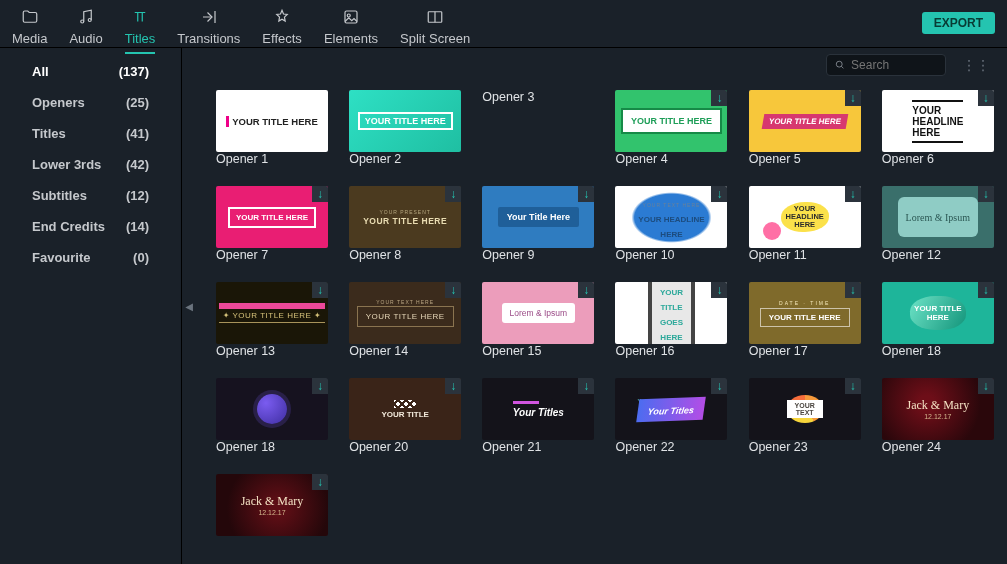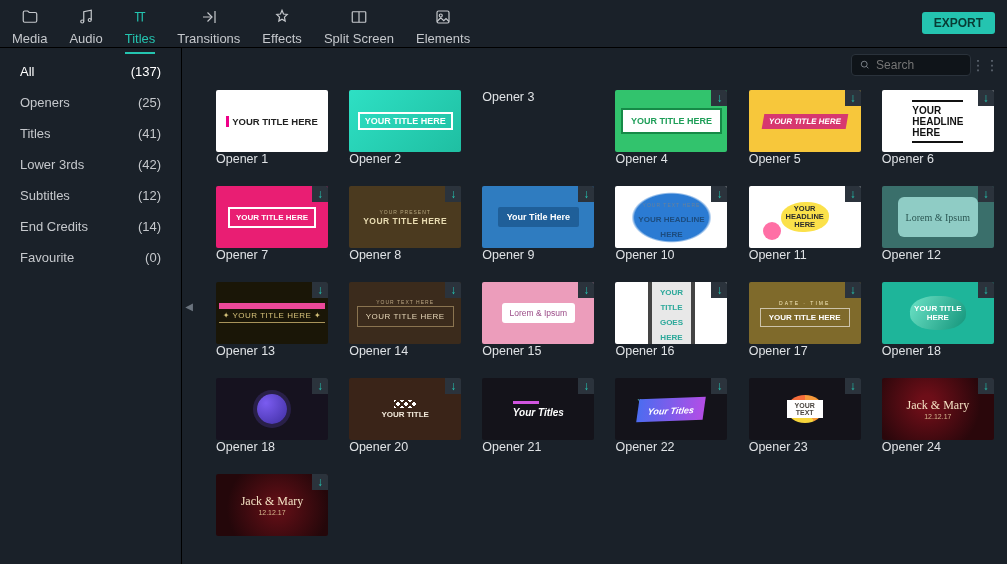--- a/index.html
+++ b/index.html
@@ -33,33 +33,34 @@
     padding: 4px 12px; border-radius: 3px; cursor: pointer;
     font-size: 12px; margin-top: 4px;
   }
   .body { display: flex; height: calc(100% - 48px); }
   .sidebar {
     width: 182px; border-right: 1px solid #000;
     padding-top: 8px;
   }
   .side-item {
     display: flex; justify-content: space-between;
-    padding: 8px 20px; cursor: pointer;
+    padding: 8px 32px; cursor: pointer;
     font-size: 13px;
+    font-weight: bold;
   }
   .side-item.active { color: #fff; }
   .collapse-handle {
     width: 14px; display: flex; align-items: center; justify-content: center;
     background: #1a2129; cursor: pointer;
   }
   .collapse-handle span { color: #6a737d; font-size: 10px; }
   .main { flex: 1; display: flex; flex-direction: column; overflow: hidden; }
   .search-row {
     display: flex; justify-content: flex-end; align-items: center;
-    padding: 6px 8px 0 8px; gap: 0;
+    padding: 6px 17px 0 8px; gap: 16px;
   }
   .search-box {
     display: flex; align-items: center; gap: 6px;
     background: #0f1419; border: 1px solid #2a323b;
     border-radius: 4px; padding: 3px 8px; width: 120px;
   }
   .search-box input {
     background: transparent; border: none; outline: none;
     color: #c5c8cc; width: 100%; font-size: 12px;
   }
@@ -190,32 +191,32 @@
         <span>Transitions</span>
       </div>
       <div class="topnav-item">
         <span><svg viewBox="0 0 24 24" fill="none" stroke="currentColor" stroke-width="1.6">
             <path d="M12 3l2 5 5 .7-3.7 3.5.9 5.2L12 15l-4.2 2.4.9-5.2L5 8.7 10 8z"></path>
           </svg></span>
         <span>Effects</span>
       </div>
       <div class="topnav-item">
         <span><svg viewBox="0 0 24 24" fill="none" stroke="currentColor" stroke-width="1.6">
-            <rect x="3" y="5" width="18" height="14" rx="1"></rect>
-            <line x1="12" y1="5" x2="12" y2="19"></line>
-          </svg></span>
-        <span>Split Screen</span>
-      </div>
-      <div class="topnav-item">
-        <span><svg viewBox="0 0 24 24" fill="none" stroke="currentColor" stroke-width="1.6">
             <rect x="4" y="4" width="16" height="16" rx="2"></rect>
             <circle cx="9" cy="10" r="2"></circle>
             <path d="M4 18l5-5 4 4 3-3 4 4"></path>
           </svg></span>
         <span>Elements</span>
+      </div>
+      <div class="topnav-item">
+        <span><svg viewBox="0 0 24 24" fill="none" stroke="currentColor" stroke-width="1.6">
+            <rect x="3" y="5" width="18" height="14" rx="1"></rect>
+            <line x1="12" y1="5" x2="12" y2="19"></line>
+          </svg></span>
+        <span>Split Screen</span>
       </div>
     </div>
   <div class="export-btn">EXPORT</div>
 </div>
 
 <div class="body">
   <div class="sidebar" id="sidebar">
       <div class="side-item active">
         <span>All</span>
         <span>(137)</span>

